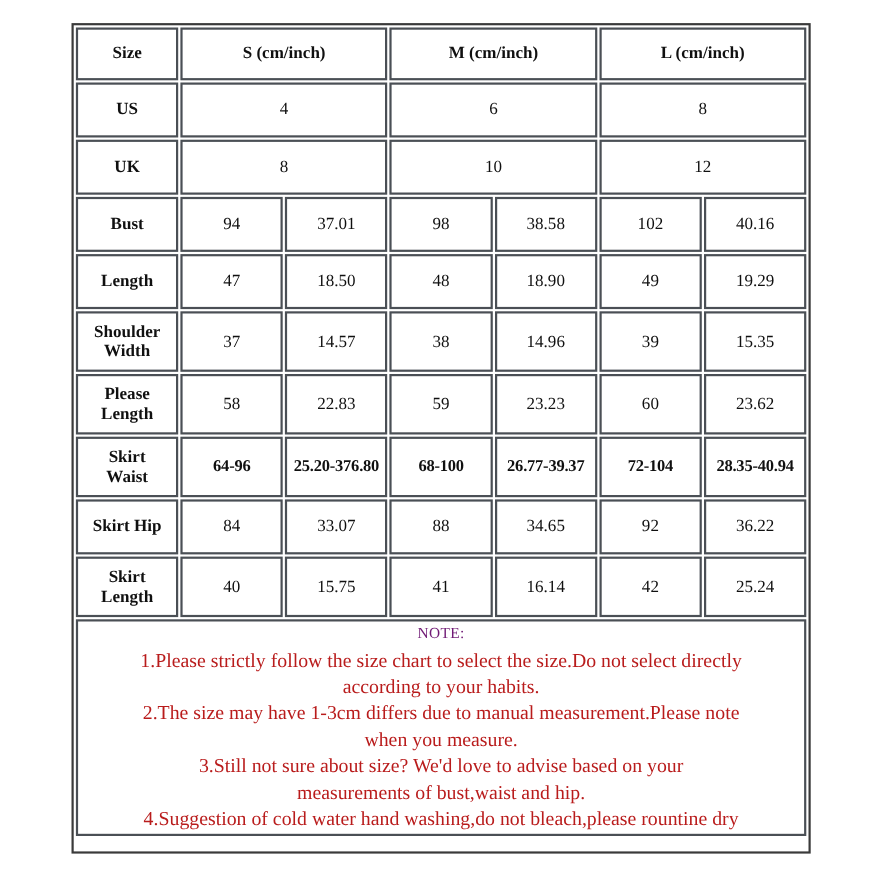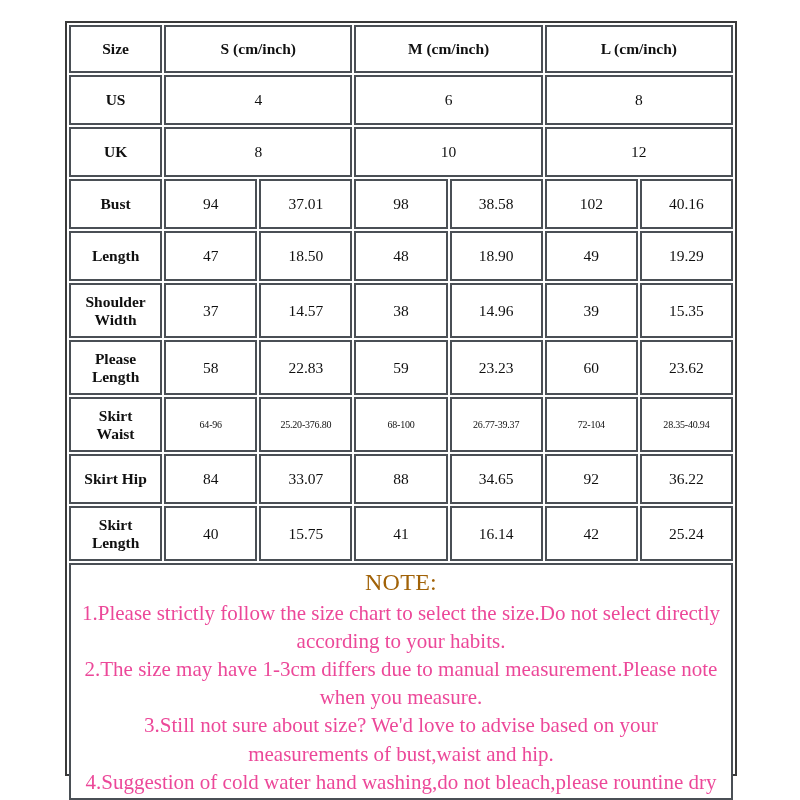--- a/index.html
+++ b/index.html
@@ -73,44 +73,45 @@
     font-weight: bold;
     font-size: 15.5px;
     line-height: 1.1;
     padding: 1px 0;
   }
   td.cell-white {
     background: #ffffff;
     font-size: 16px;
   }
   td.cell-white.narrow {
-    font-size: 10px;
+    font-size: 15px;
     letter-spacing: -0.2px;
+    font-weight: bold;
   }
 
   tr.r-std td { height: 42px; }
   tr.r-tall td { height: 47px; }
 
   
   td.note-cell {
     background: #ffffff;
     border: 2px solid #4a4f55;
     padding: 4px 6px 8px 6px;
     text-align: center;
     vertical-align: top;
   }
   .note-title {
-    color: #a16207;
-    font-size: 24px;
+    color: #701a75;
+    font-size: 14px;
     margin: 2px 0 3px 0;
     letter-spacing: 0.3px;
   }
   .note-line {
-    font-size: 21px;
-    color: #ec4899;
+    font-size: 18px;
+    color: #b91c1c;
     line-height: 1.34;
     margin: 0 10px;
   }
 </style>
 </head>
 <body>
 
 <div id="chart-frame">
   <table class="size-table">
     <tbody>

